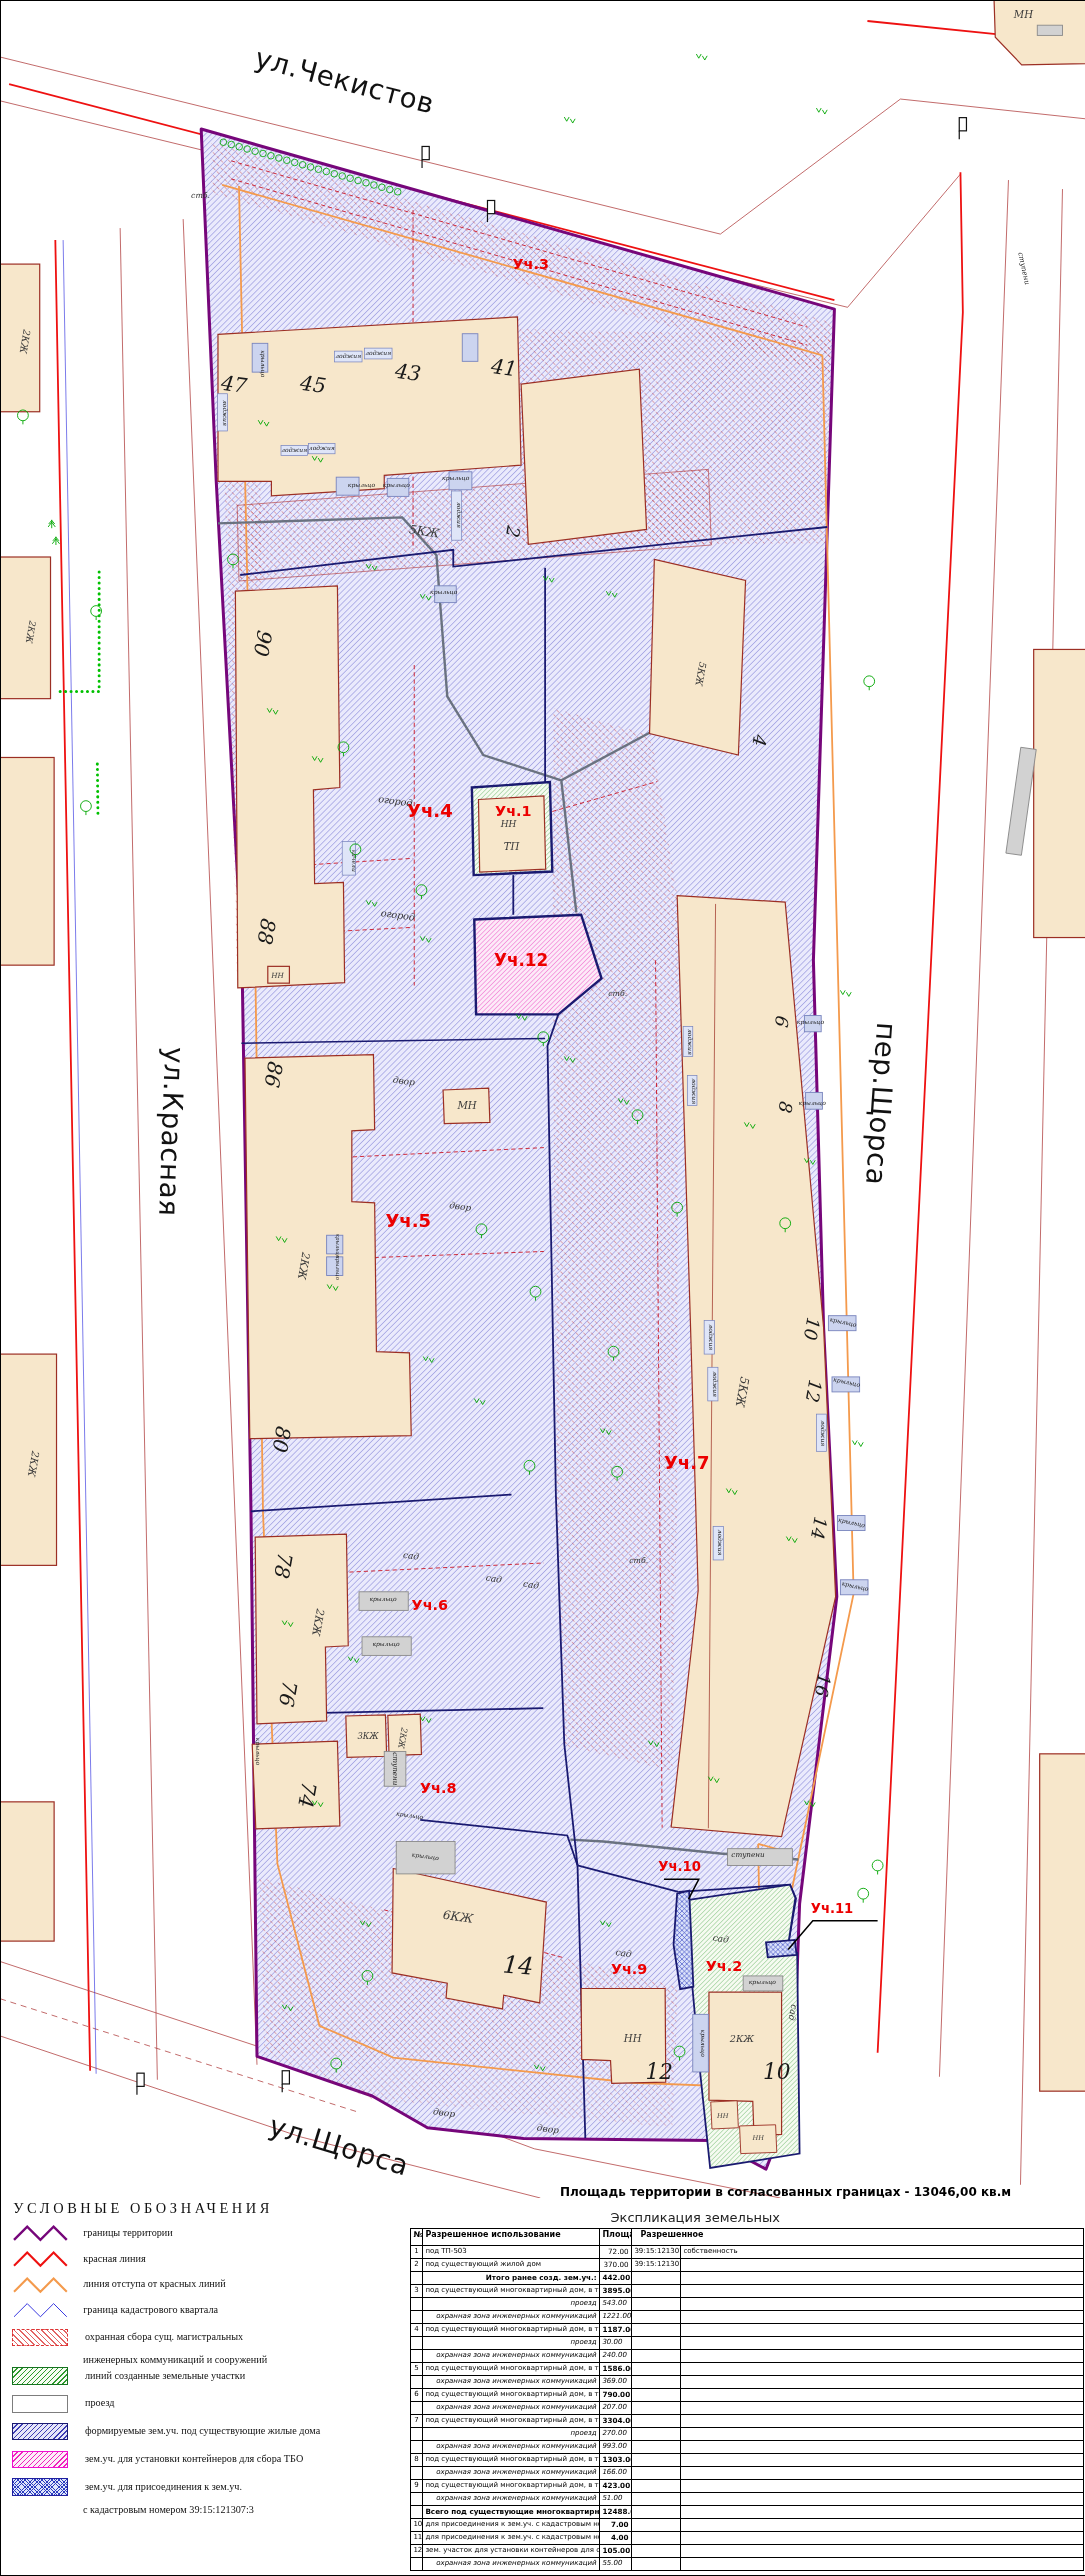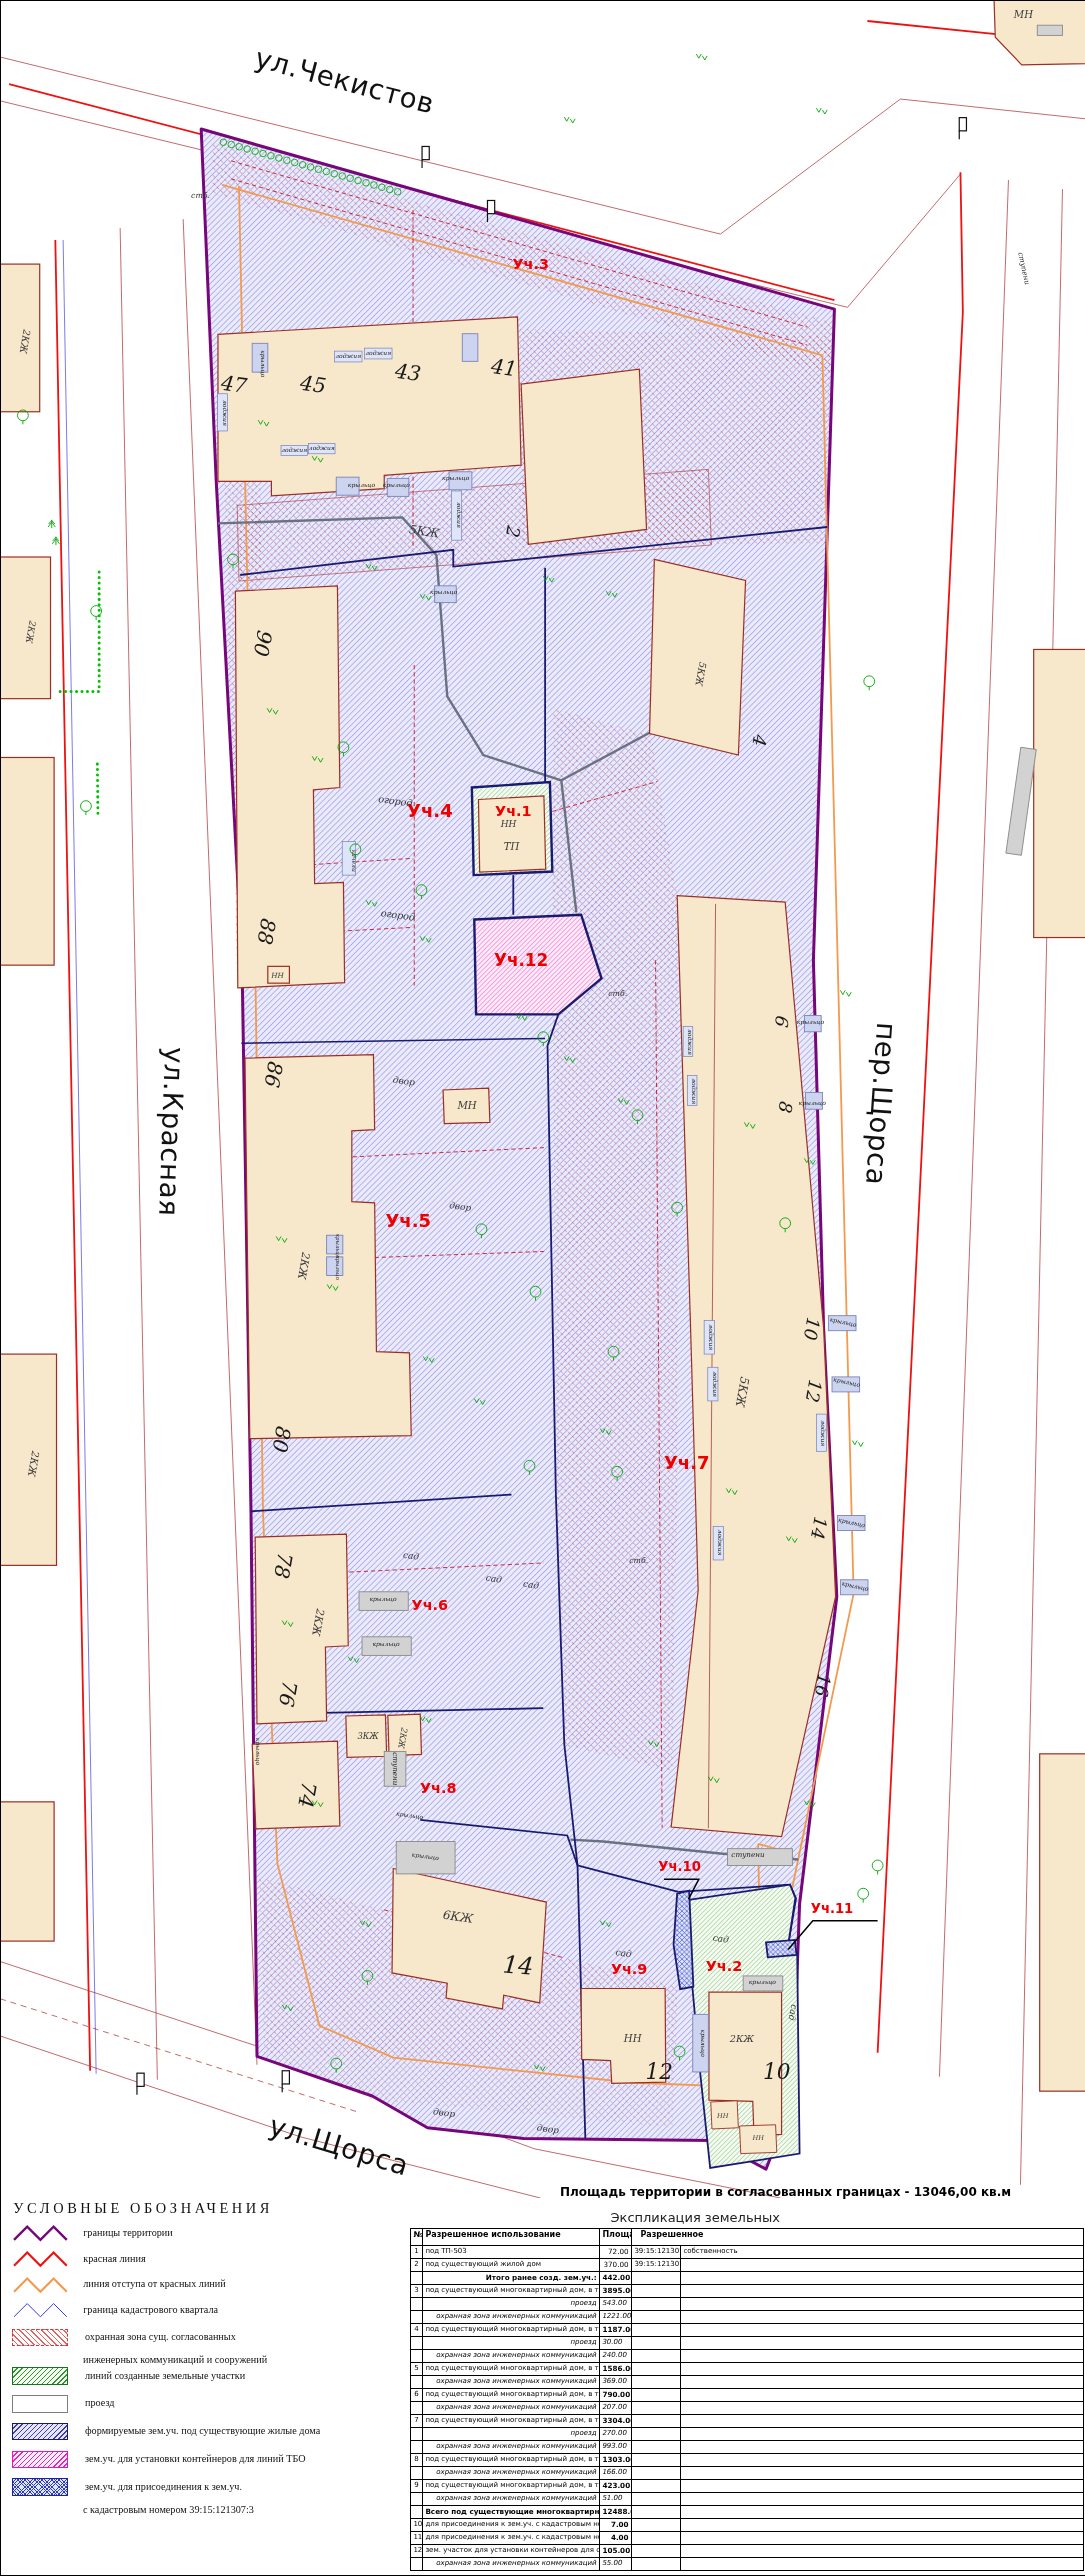--- a/index.html
+++ b/index.html
@@ -503,38 +503,38 @@
       <div class="legend-item">
         <span class="legend-sym">
           <svg width="58" height="20.4" viewBox="0 0 96 34">
             <polyline points="3,28 25,6 47,28 69,6 91,28" fill="none" stroke="#2222dd" stroke-width="1.5"></polyline>
           </svg>
         </span>
         <span class="legend-label">граница кадастрового квартала</span>
       </div>
       <div class="legend-item">
         <span class="legend-box sw-box-red-hatch"></span>
-        <span class="legend-label">охранная зона сущ. согласованных</span>
+        <span class="legend-label">охранная сбора сущ. магистральных</span>
       </div>
       <div class="legend-extra">инженерных коммуникаций и сооружений</div>
       <div class="legend-item">
         <span class="legend-box sw-box-green-hatch"></span>
         <span class="legend-label">линий созданные земельные участки</span>
       </div>
       <div class="legend-item">
         <span class="legend-box sw-box-gray"></span>
         <span class="legend-label">проезд</span>
       </div>
       <div class="legend-item">
         <span class="legend-box sw-box-blue-hatch"></span>
         <span class="legend-label">формируемые зем.уч. под существующие жилые дома</span>
       </div>
       <div class="legend-item">
         <span class="legend-box sw-box-magenta-hatch"></span>
-        <span class="legend-label">зем.уч. для установки контейнеров для линий ТБО</span>
+        <span class="legend-label">зем.уч. для установки контейнеров для сбора ТБО</span>
       </div>
       <div class="legend-item">
         <span class="legend-box sw-box-blue-cross"></span>
         <span class="legend-label">зем.уч. для присоединения к зем.уч.</span>
       </div>
       <div class="legend-extra">с кадастровым номером 39:15:121307:3</div>
     </div>
 </div>
 
 <div id="area-title">Площадь территории в согласованных границах - 13046,00 кв.м</div>

